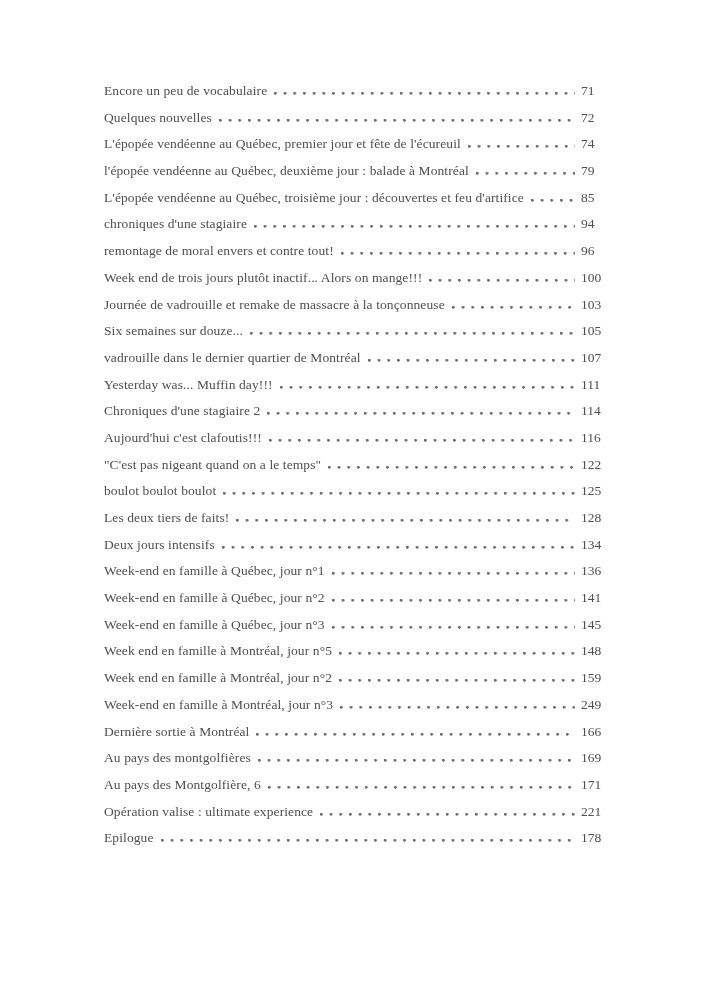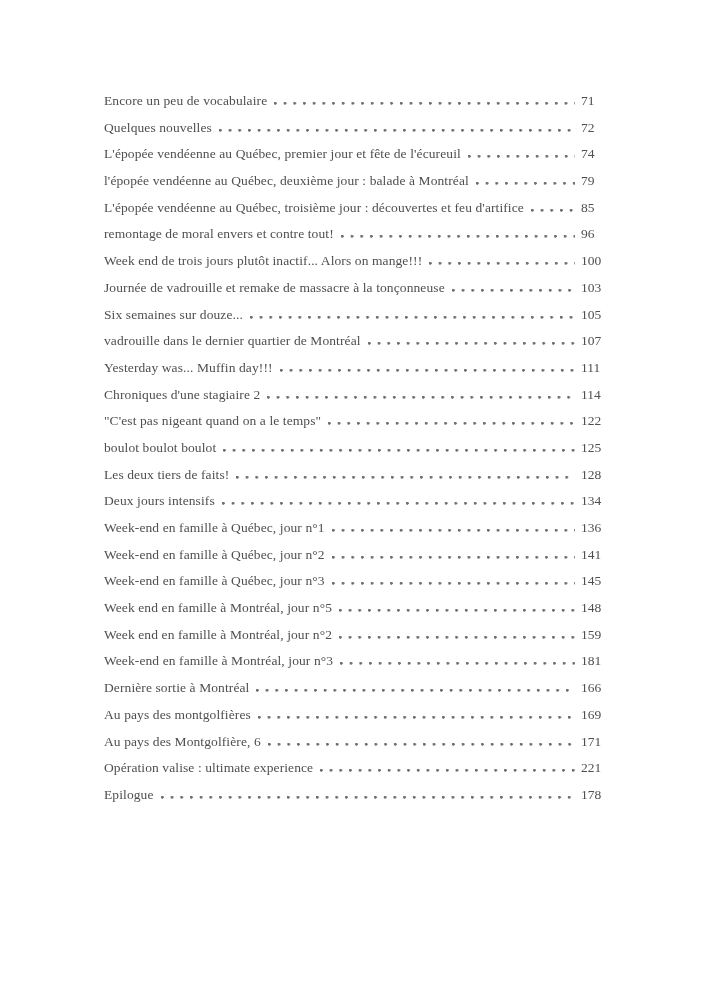--- a/index.html
+++ b/index.html
@@ -12,21 +12,21 @@
     width: 709px;
     height: 992px;
     background: #ffffff;
     overflow: hidden;
     font-family: "Liberation Serif", "DejaVu Serif", serif;
     color: #4f4f4f;
   }
   .toc {
     position: absolute;
     left: 104px;
-    top: 93px;
+    top: 83px;
     width: 501px;
   }
   .toc-row {
     display: flex;
     align-items: baseline;
     height: 26.7px;
     font-size: 13.5px;
     line-height: 16px;
     white-space: nowrap;
   }
@@ -77,20 +77,25 @@
     <span class="toc-leader"></span>
     <span class="toc-page">79</span>
   </div>
 
   <div class="toc-row">
     <span class="toc-title">L'épopée vendéenne au Québec, troisième jour : découvertes et feu d'artifice</span>
     <span class="toc-leader"></span>
     <span class="toc-page">85</span>
   </div>
 
+  <div class="toc-row">
+    <span class="toc-title">chroniques d'une stagiaire</span>
+    <span class="toc-leader"></span>
+    <span class="toc-page">94</span>
+  </div>
 
   <div class="toc-row">
     <span class="toc-title">remontage de moral envers et contre tout!</span>
     <span class="toc-leader"></span>
     <span class="toc-page">96</span>
   </div>
 
   <div class="toc-row">
     <span class="toc-title">Week end de trois jours plutôt inactif... Alors on mange!!!</span>
     <span class="toc-leader"></span>
@@ -120,20 +125,25 @@
     <span class="toc-leader"></span>
     <span class="toc-page">111</span>
   </div>
 
   <div class="toc-row">
     <span class="toc-title">Chroniques d'une stagiaire 2</span>
     <span class="toc-leader"></span>
     <span class="toc-page">114</span>
   </div>
 
+  <div class="toc-row">
+    <span class="toc-title">Aujourd'hui c'est clafoutis!!!</span>
+    <span class="toc-leader"></span>
+    <span class="toc-page">116</span>
+  </div>
 
 
   <div class="toc-row">
     <span class="toc-title">"C'est pas nigeant quand on a le temps"</span>
     <span class="toc-leader"></span>
     <span class="toc-page">122</span>
   </div>
 
   <div class="toc-row">
     <span class="toc-title">boulot boulot boulot</span>
@@ -180,21 +190,21 @@
 
   <div class="toc-row">
     <span class="toc-title">Week end en famille à Montréal, jour n°2</span>
     <span class="toc-leader"></span>
     <span class="toc-page">159</span>
   </div>
 
   <div class="toc-row">
     <span class="toc-title">Week-end en famille à Montréal, jour n°3</span>
     <span class="toc-leader"></span>
-    <span class="toc-page">181</span>
+    <span class="toc-page">249</span>
   </div>
 
   <div class="toc-row">
     <span class="toc-title">Dernière sortie à Montréal</span>
     <span class="toc-leader"></span>
     <span class="toc-page">166</span>
   </div>
 
   <div class="toc-row">
     <span class="toc-title">Au pays des montgolfières</span>

